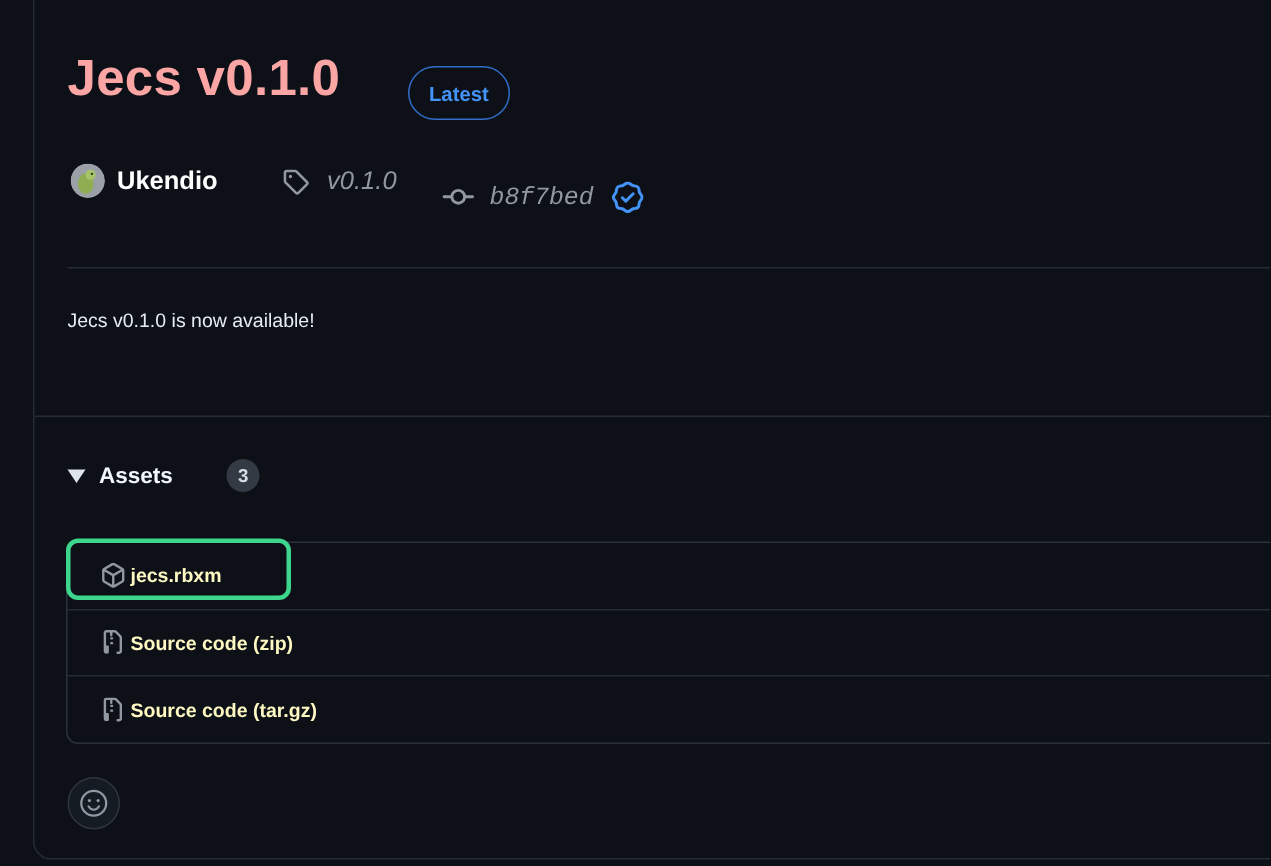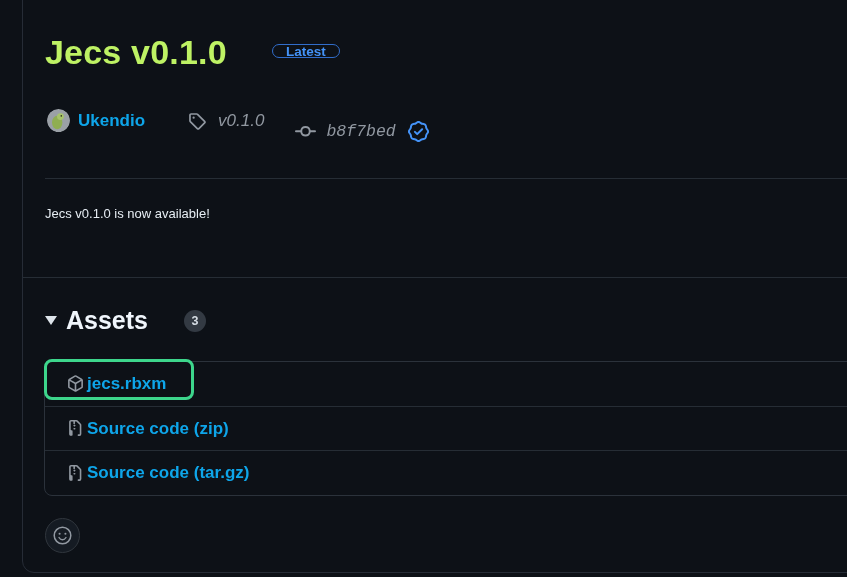--- a/index.html
+++ b/index.html
@@ -10,69 +10,69 @@
     font-family:"Liberation Sans","DejaVu Sans",sans-serif;
     color:#e6edf3;
   }
   
   .release-card {
     position:absolute; left:22px; top:-20px; width:1200px; height:593px;
     border:1px solid #262c36; border-radius:12px; pointer-events:none;
   }
   .page-title {
     position:absolute; left:45px; top:33px;
-    font-size:34px; font-weight:700; color:#bef264; letter-spacing:.2px;
+    font-size:34px; font-weight:700; color:#fca5a5; letter-spacing:.2px;
   }
   .latest-badge {
-    position:absolute; left:272px; top:44px; height:14px; padding:0 13px;
+    position:absolute; left:272px; top:44px; height:36px; padding:0 13px;
     display:flex; align-items:center;
     border:1px solid #316dca; border-radius:999px;
     color:#4493f8; font-size:13.5px; font-weight:600;
   }
   .byline {
     position:absolute; left:47px; top:108px; height:25px;
     display:flex; align-items:center;
     font-size:17px; color:#9198a1; white-space:nowrap;
   }
   .avatar { width:23px; height:23px; border-radius:50%; overflow:hidden; margin-right:8px; flex:none; }
-  .author { font-weight:700; color:#0ea5e9; margin-right:6px; }
+  .author { font-weight:700; color:#ffffff; margin-right:6px; }
   .tag-group, .commit-group { display:flex; align-items:center;font-style:italic; }
   .tag-group { margin-left:37px; }
   .commit-group { margin-left:31px;margin-top:21px; }
   .tag-group svg { margin-right:12px; }
   .commit-group .commit-icon { margin-right:10px; }
   .commit-sha {
     font-family:"Liberation Mono","DejaVu Sans Mono",monospace;
     font-size:16.5px; color:#9198a1; margin-right:12px;
   }
   .divider-1 { position:absolute; left:45px; right:0; top:178px; height:1px; background:#262d35; }
   .release-body { position:absolute; left:45px; top:206px; font-size:13px; color:#e6edf3; }
   .divider-2 { position:absolute; left:23px; right:0; top:277px; height:1px; background:#262d35; }
 
   .assets-header { position:absolute; left:45px; top:306px; display:flex; align-items:center; cursor:pointer; }
   .disclosure-triangle {
     width:0; height:0; margin-right:9px;
     border-left:6px solid transparent; border-right:6px solid transparent;
     border-top:9px solid #dde4ea;
   }
-  .assets-heading { font-size:25px; font-weight:700; color:#f0f6fc;text-align:right; }
+  .assets-heading { font-size:15px; font-weight:700; color:#f0f6fc;text-align:right; }
   .count-badge {
     margin-left:36px; width:22px; height:22px; border-radius:50%;
     background:#333a43; color:#d6dde4; font-size:12.5px; font-weight:600;
     display:flex; align-items:center; justify-content:center;
   }
   .asset-box {
     position:absolute; left:44px; top:361px; width:820px; height:135px;
     border:1px solid #2b323b; border-radius:8px;
     display:flex; flex-direction:column;
   }
   .asset-row { flex:1; display:flex; align-items:center; padding-left:22px; }
   .asset-row + .asset-row { border-top:1px solid #262d35; }
   .asset-row svg { flex:none; margin-right:3px; }
-  .asset-link { color:#0ea5e9; text-decoration:none; font-size:17px; display:flex; align-items:flex-start; }
+  .asset-link { color:#fef9c3; text-decoration:none; font-size:13px; display:flex; align-items:flex-start; }
   .asset-link .fname { font-weight:700; }
   .asset-link .fsuffix { font-weight:700; white-space:pre; }
   .asset-highlight {
     position:absolute; left:44px; top:359px; width:150px; height:41px;
     border:3px solid #3dd68c; border-radius:8px; z-index:5; pointer-events:none;
   }
   .reaction-button {
     position:absolute; left:45px; top:518px; width:35px; height:35px;
     border-radius:50%; border:1px solid #30363d; background:#151b23;
     display:flex; align-items:center; justify-content:center; cursor:pointer;

